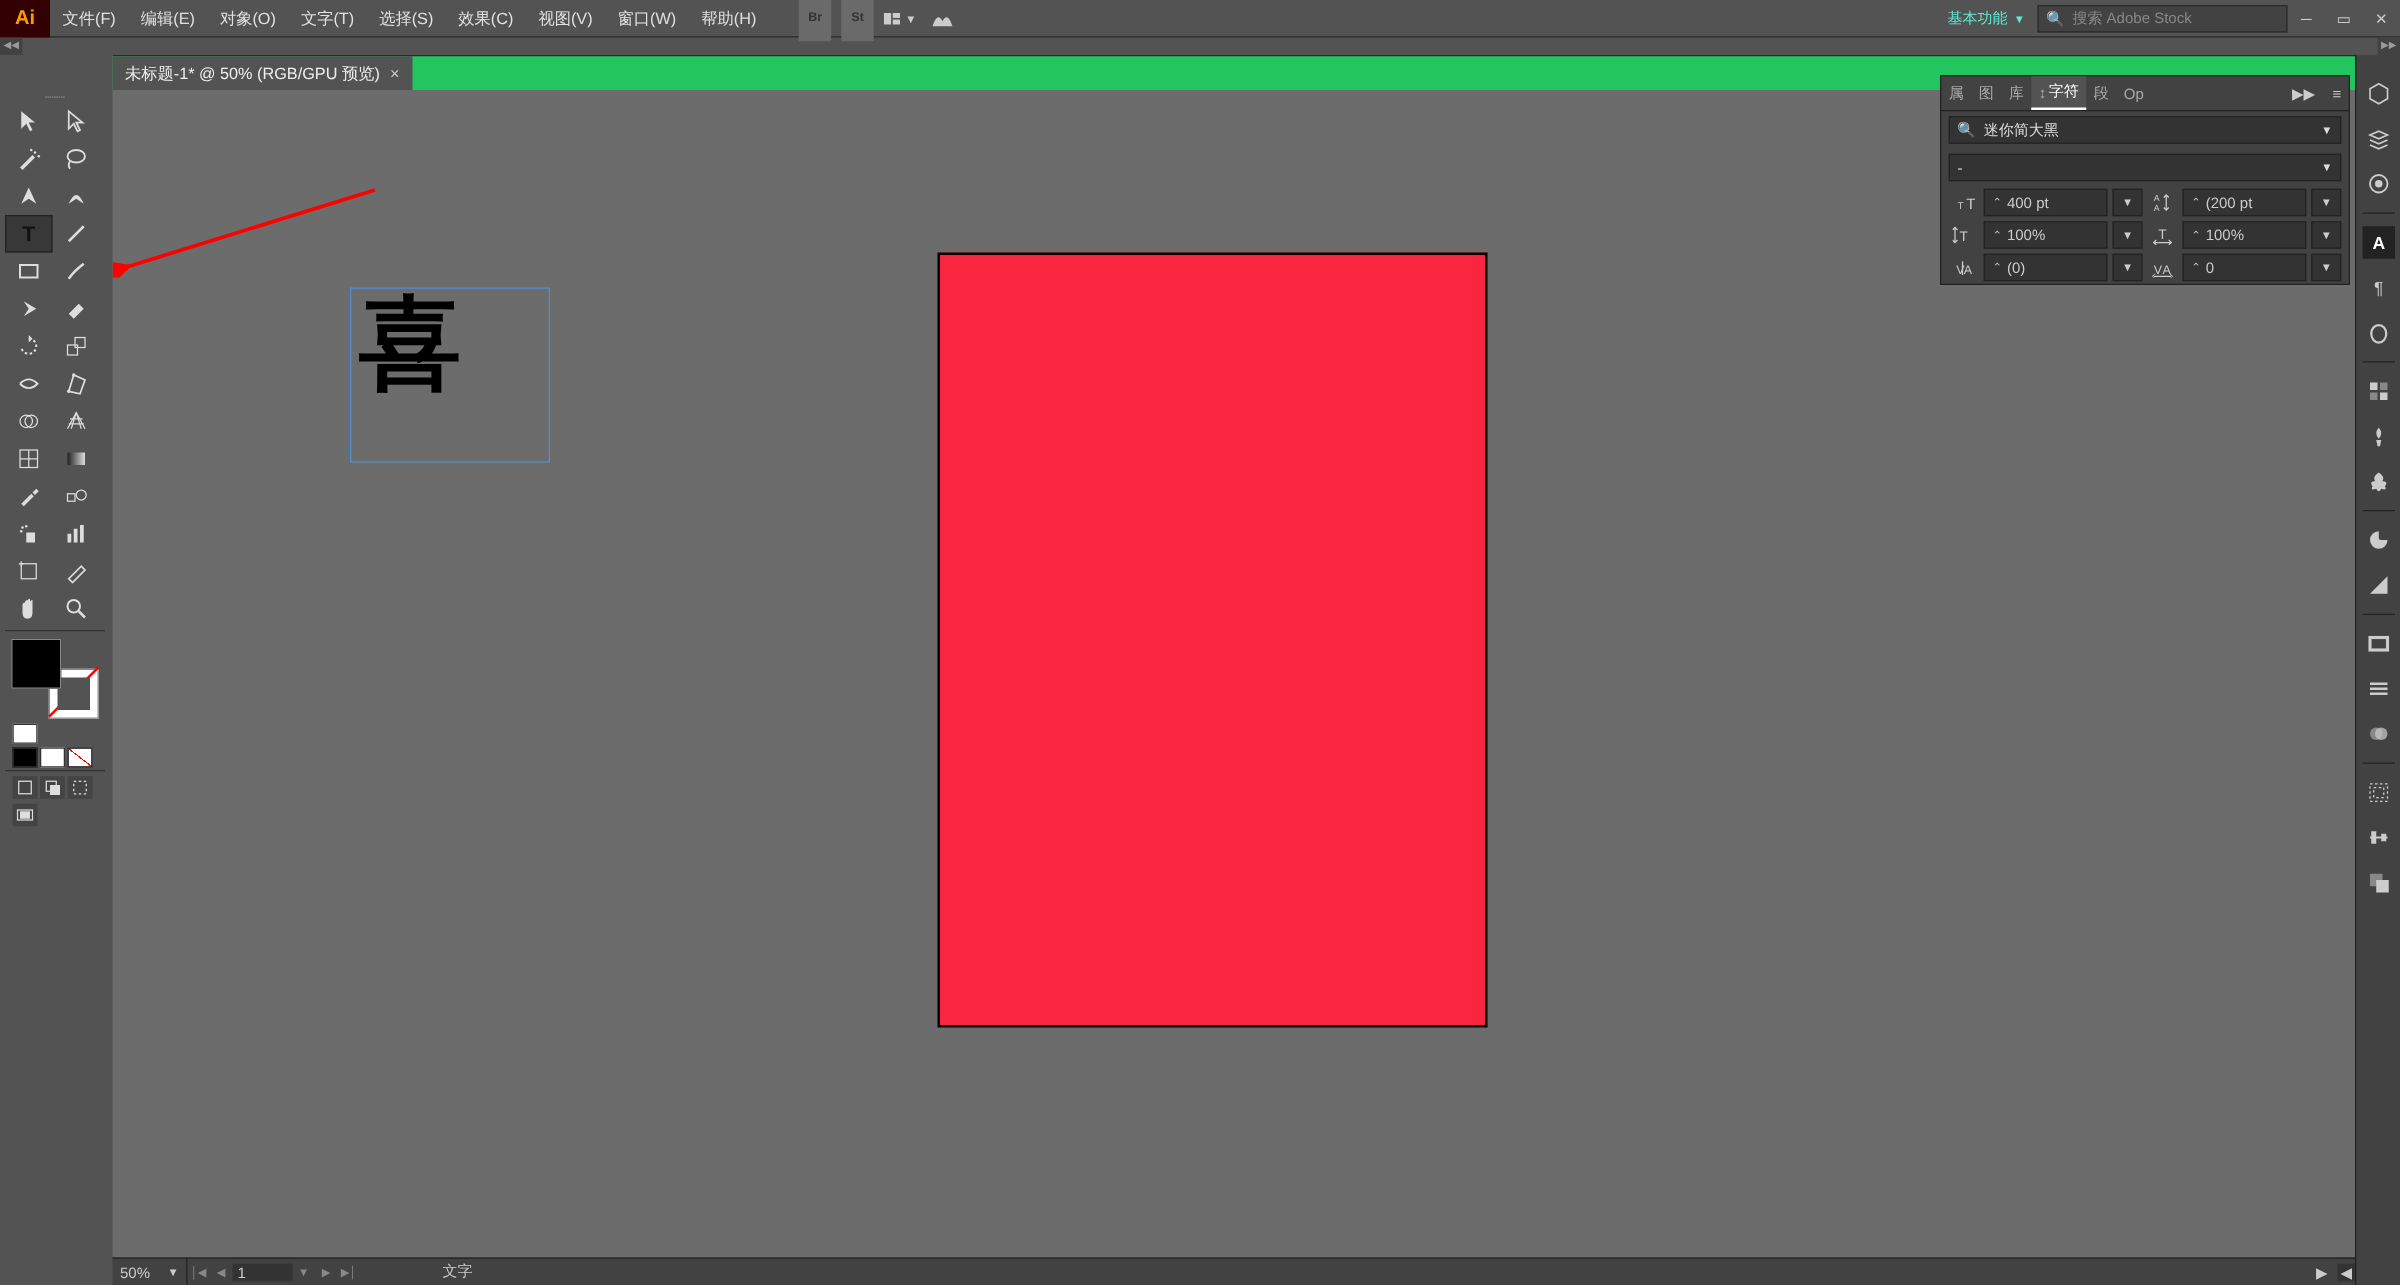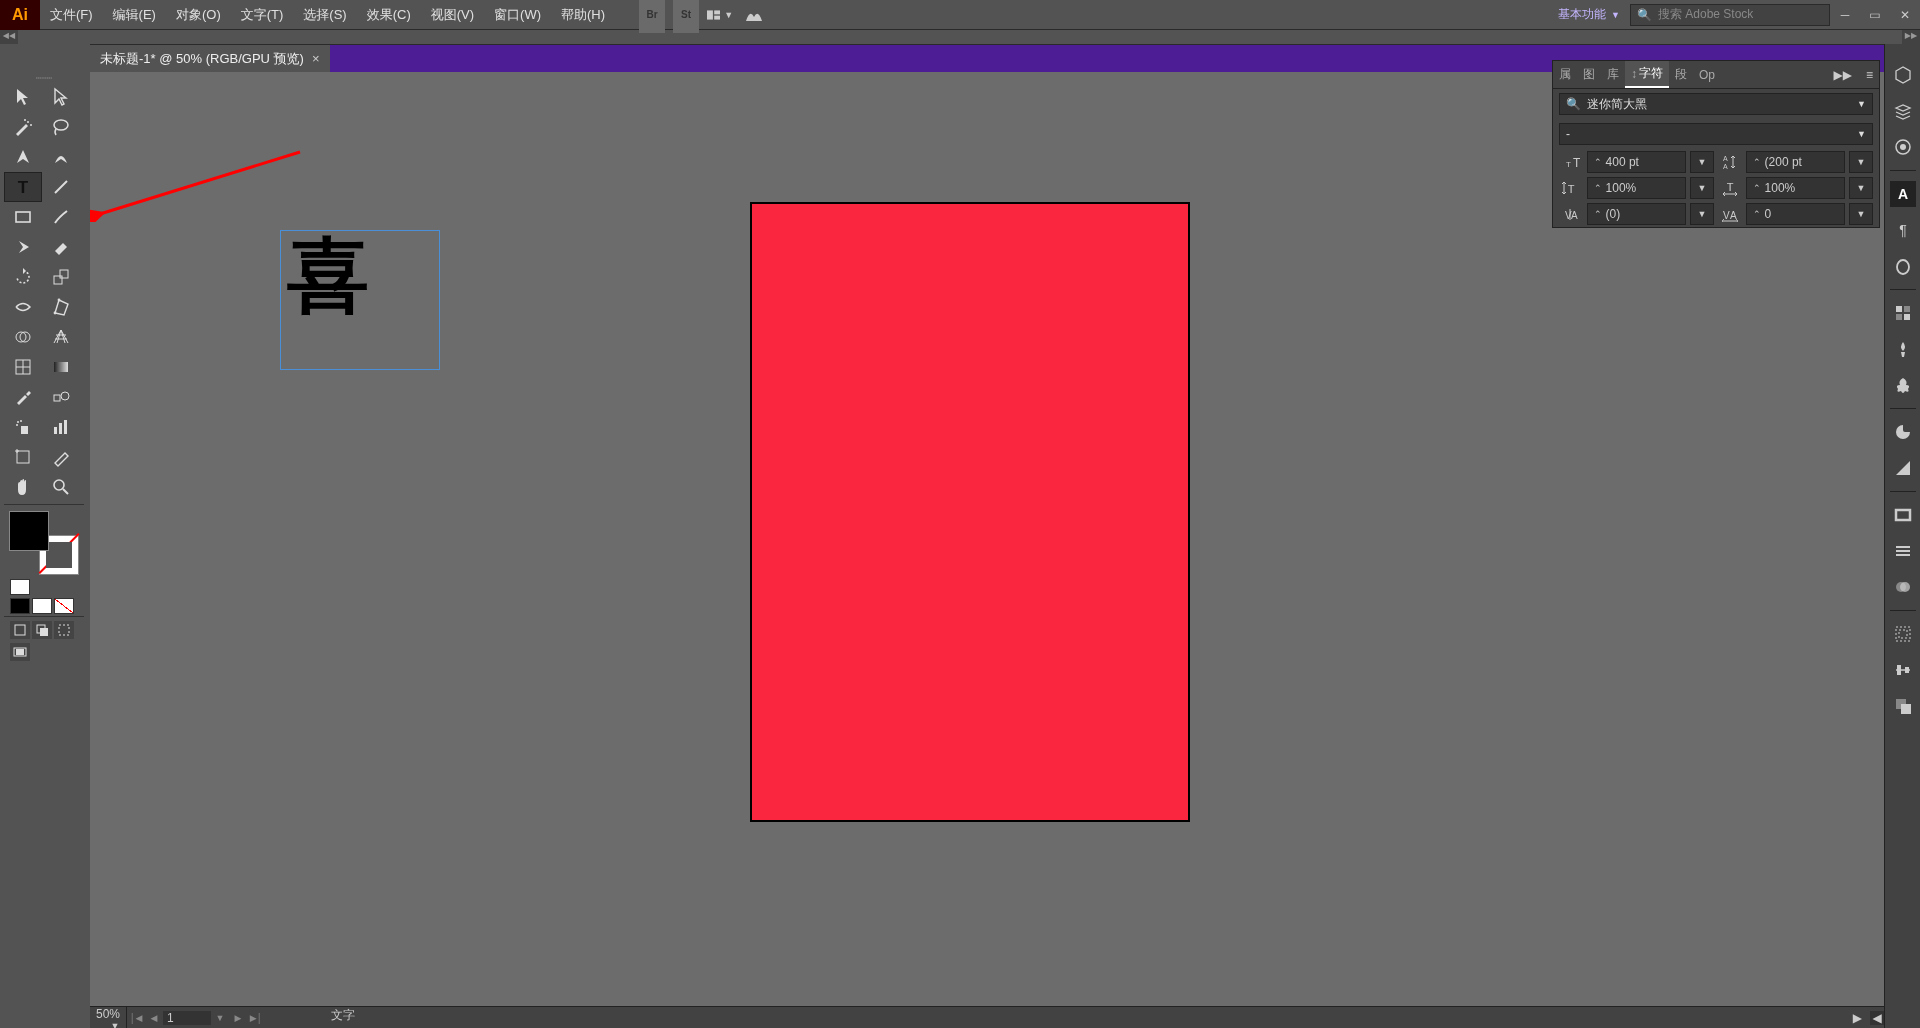--- a/index.html
+++ b/index.html
@@ -4,31 +4,31 @@
 <style>
 * { margin: 0; padding: 0; box-sizing: border-box; font-family: "Microsoft YaHei", sans-serif; }
 body { background: #535353; overflow: hidden; width: 1920px; height: 1028px; font-size: 12px; color: #ccc; }
 
 
 .menubar { height: 30px; background: #535353; display: flex; align-items: center; border-bottom: 1px solid #2a2a2a; }
 .ai-logo { width: 40px; height: 30px; display: flex; align-items: center; justify-content: center; background: #330000; color: #ff9a00; font-weight: bold; font-size: 16px; }
 .menu-item { padding: 0 10px; color: #e0e0e0; cursor: pointer; font-size: 13px; line-height: 30px; }
 .menu-spacer { flex: 1; }
 .menu-iconbtn { width: 26px; height: 36px; background: #6a6a6a; margin: 0 4px; display: flex; align-items: center; justify-content: center; font-size: 10px; color: #333; font-weight: bold; cursor: pointer; }
-.workspace-dd { padding: 0 10px; color: #c4b5fd; display: flex; align-items: center; gap: 5px; cursor: pointer; }
+.workspace-dd { padding: 0 10px; color: #5eead4; display: flex; align-items: center; gap: 5px; cursor: pointer; }
 .chev { font-size: 9px; }
 .search-box { width: 200px; height: 22px; background: #424242; border: 1px solid #2a2a2a; display: flex; align-items: center; padding: 0 6px; color: #888; gap: 6px; }
 .winbtn { width: 30px; height: 20px; display: flex; align-items: center; justify-content: center; color: #ccc; cursor: pointer; }
 
 
 .collapse-strip { position: absolute; left: 0; top: 30px; width: 18px; height: 14px; background: #424242; color: #999; font-size: 8px; text-align: center; line-height: 12px; cursor: pointer; }
 .collapse-strip-r { position: absolute; right: 0; top: 30px; width: 18px; height: 14px; background: #424242; color: #999; font-size: 8px; text-align: center; line-height: 12px; cursor: pointer; }
 
 
-.tabbar { position: absolute; left: 90px; top: 44px; right: 36px; height: 28px; background: #4c1d95; display: flex; align-items: center; border-top: 1px solid #2a2a2a; }
+.tabbar { position: absolute; left: 90px; top: 44px; right: 36px; height: 28px; background: #22c55e; display: flex; align-items: center; border-top: 1px solid #2a2a2a; }
 .doc-tab { height: 28px; padding: 0 10px; display: flex; align-items: center; gap: 8px; color: #eee; font-size: 13px; background: #535353; }
 .doc-tab .close { color: #ccc; cursor: pointer; }
 
 
 .toolbox { position: absolute; left: 0; top: 72px; width: 88px; background: #535353; display: flex; flex-direction: column; padding: 2px 4px; }
 .toolbox .handle { height: 8px; display: flex; align-items: center; justify-content: center; color: #777; font-size: 9px; }
 .tool-row { display: flex; }
 .tool-btn { width: 38px; height: 30px; display: flex; align-items: center; justify-content: center; cursor: pointer; border: 1px solid transparent; }
 .tool-btn.active { background: #383838; border: 1px solid #222; }
 .tool-btn svg { width: 20px; height: 20px; }
@@ -47,21 +47,21 @@
 
 
 .canvas { position: absolute; left: 90px; top: 72px; right: 36px; bottom: 22px; background: #6c6c6c; overflow: hidden; }
 .red-rect { position: absolute; left: 660px; top: 130px; width: 440px; height: 620px; background: #fa253f; border: 2px solid #000; }
 .text-frame { position: absolute; left: 190px; top: 158px; width: 160px; height: 140px; border: 1px solid #4a90d9; }
 .text-frame .glyph { font-size: 82px; font-weight: 900; color: #000; font-family: "SimHei","Heiti SC",sans-serif; line-height: 1; padding: 4px 6px; }
 .arrow-anno { position: absolute; pointer-events: none; }
 
 
 .statusbar { position: absolute; left: 90px; bottom: 0; right: 36px; height: 22px; background: #424242; display: flex; align-items: center; border-top: 1px solid #222; font-size: 12px; }
-.statusbar .field { padding: 0 6px; border-right: 1px solid #222; height: 100%; display: flex; align-items: center; flex-direction: column; }
+.statusbar .field { padding: 0 6px; border-right: 1px solid #222; height: 100%; display: flex; align-items: center; }
 .statusbar .navbtn { width: 18px; text-align: center; cursor: pointer; color: #888; font-size: 9px; }
 .page-field { width: 48px; background: #333; padding: 0 4px; }
 .statusbar .play { margin-left: auto; padding: 0 8px; cursor: pointer; }
 .scroll-left { width: 14px; background: #333; text-align: center; cursor: pointer; }
 
 
 .right-strip { position: absolute; right: 0; top: 44px; width: 36px; bottom: 0; background: #424242; display: flex; flex-direction: column; align-items: center; padding-top: 18px; gap: 10px; border-left: 1px solid #222; }
 .right-strip .ic { width: 26px; height: 26px; display: flex; align-items: center; justify-content: center; cursor: pointer; }
 .right-strip .sep { width: 26px; height: 1px; background: #222; }
 

